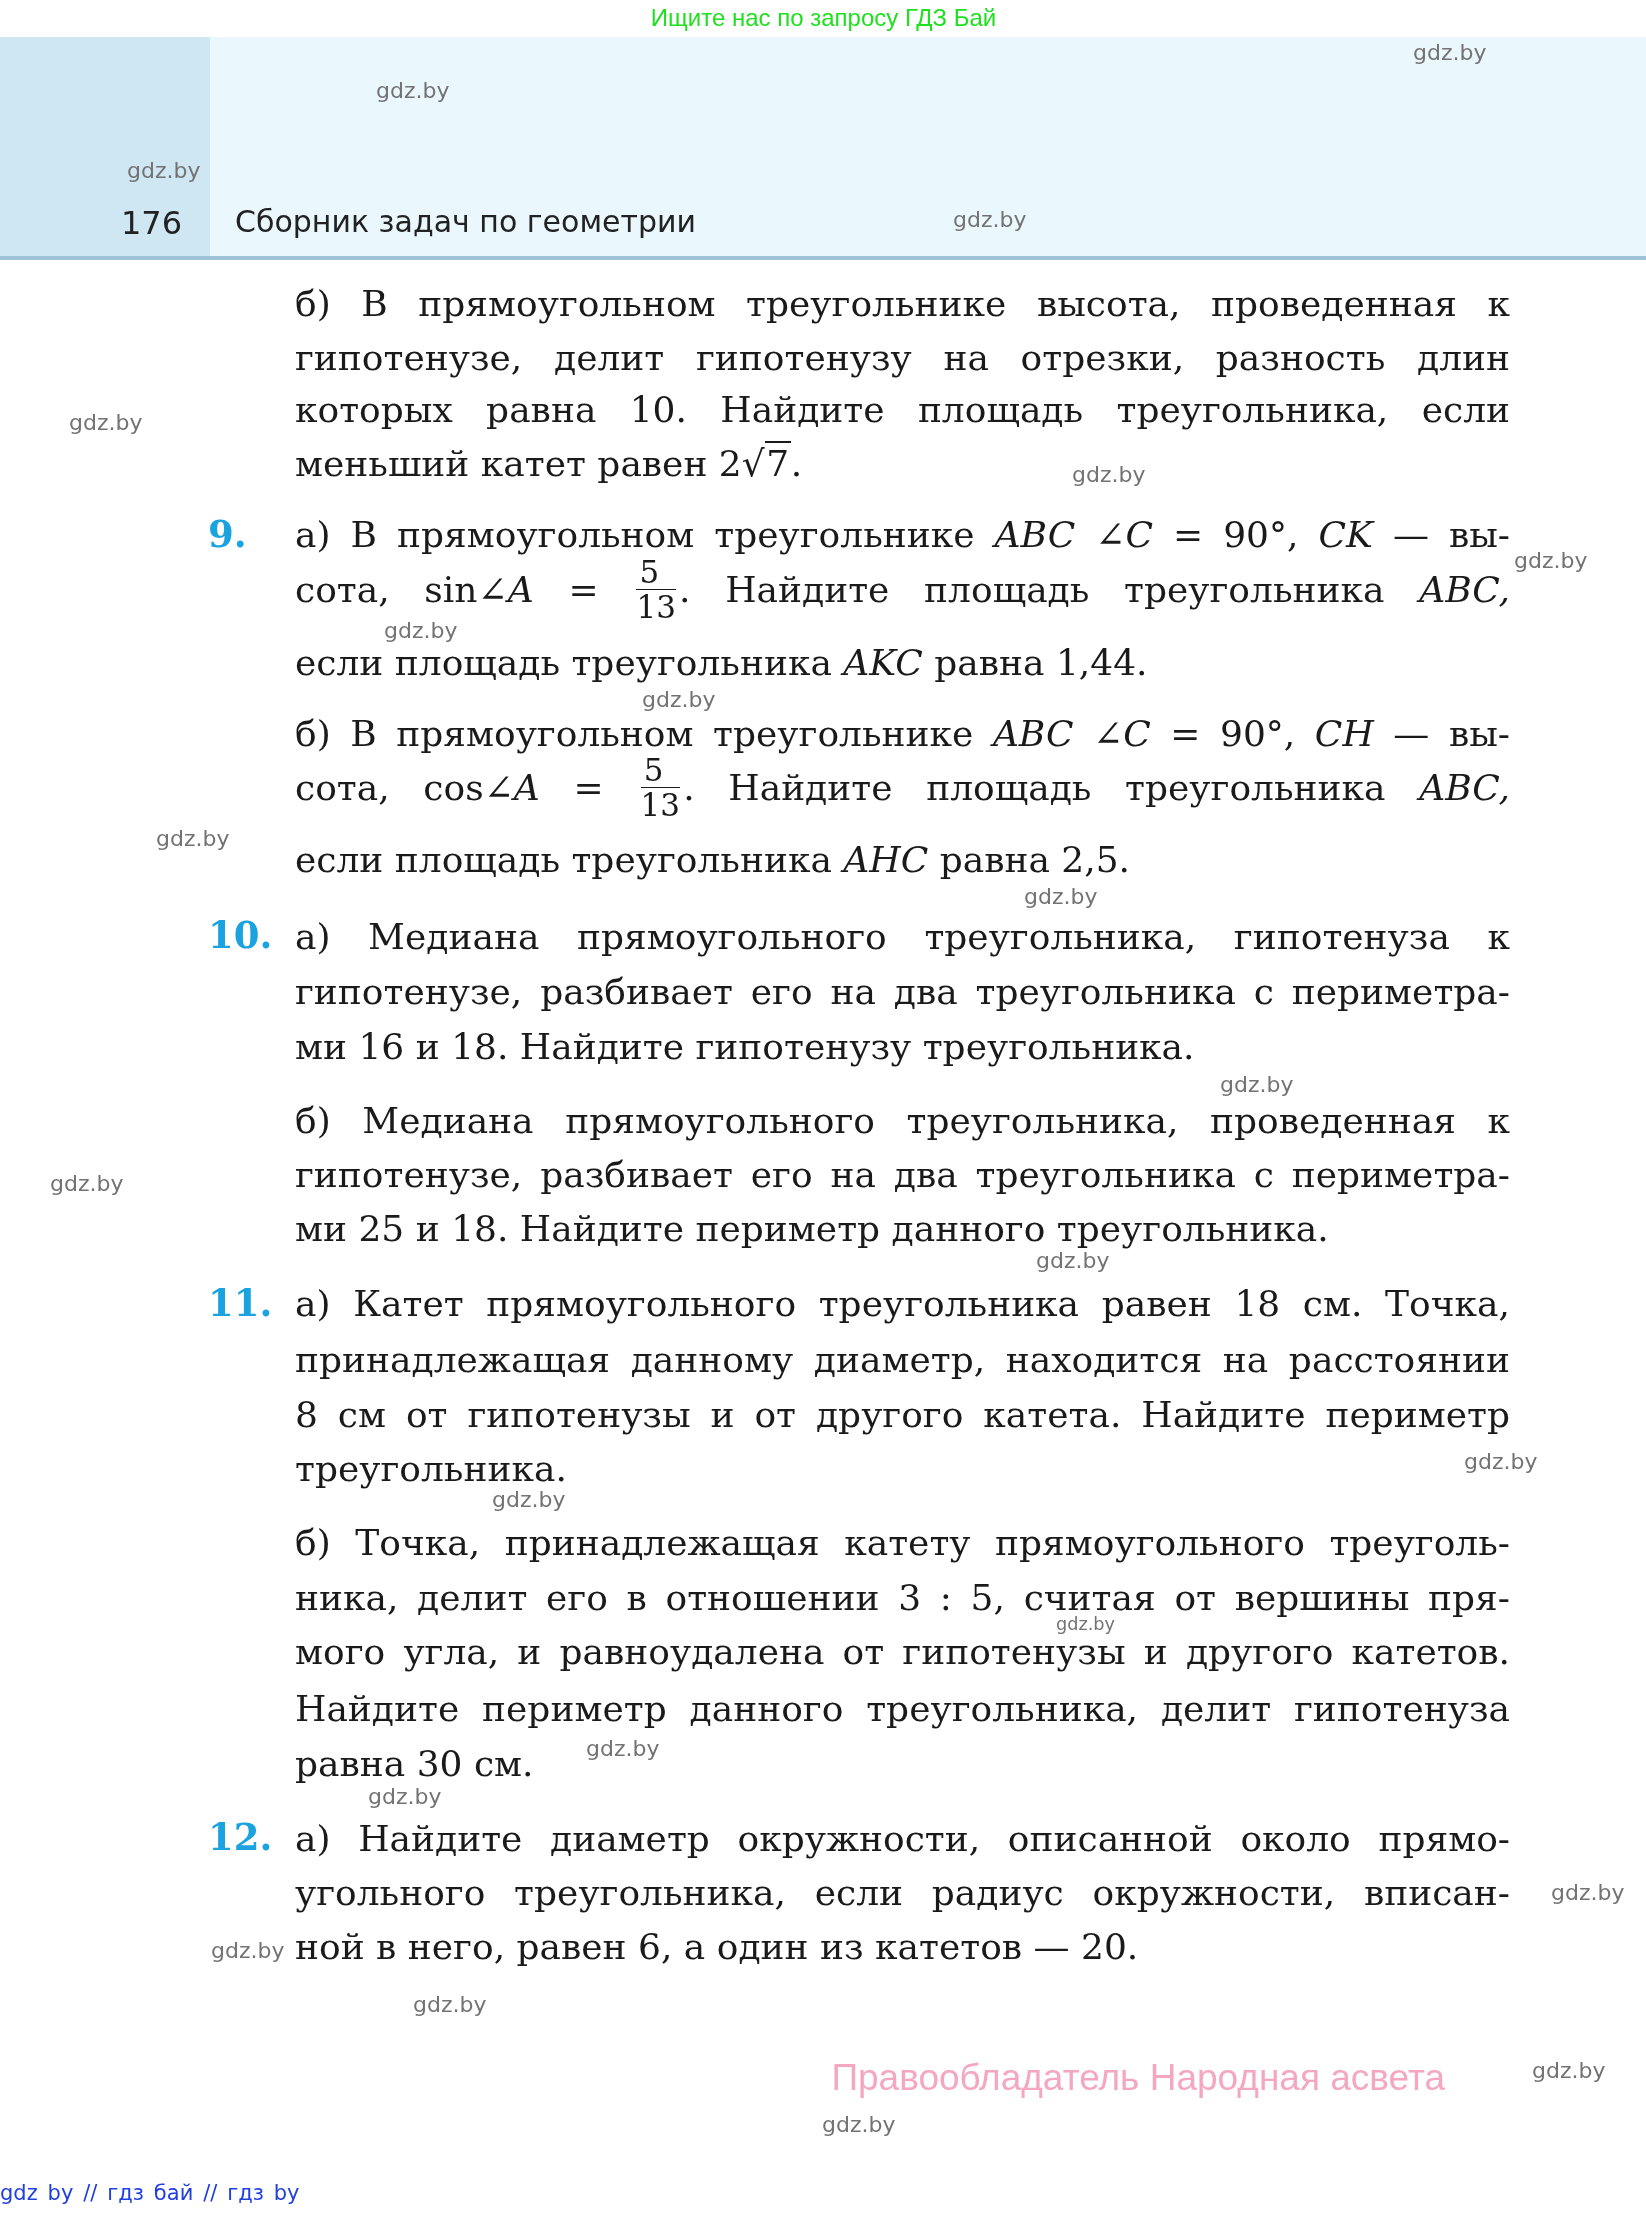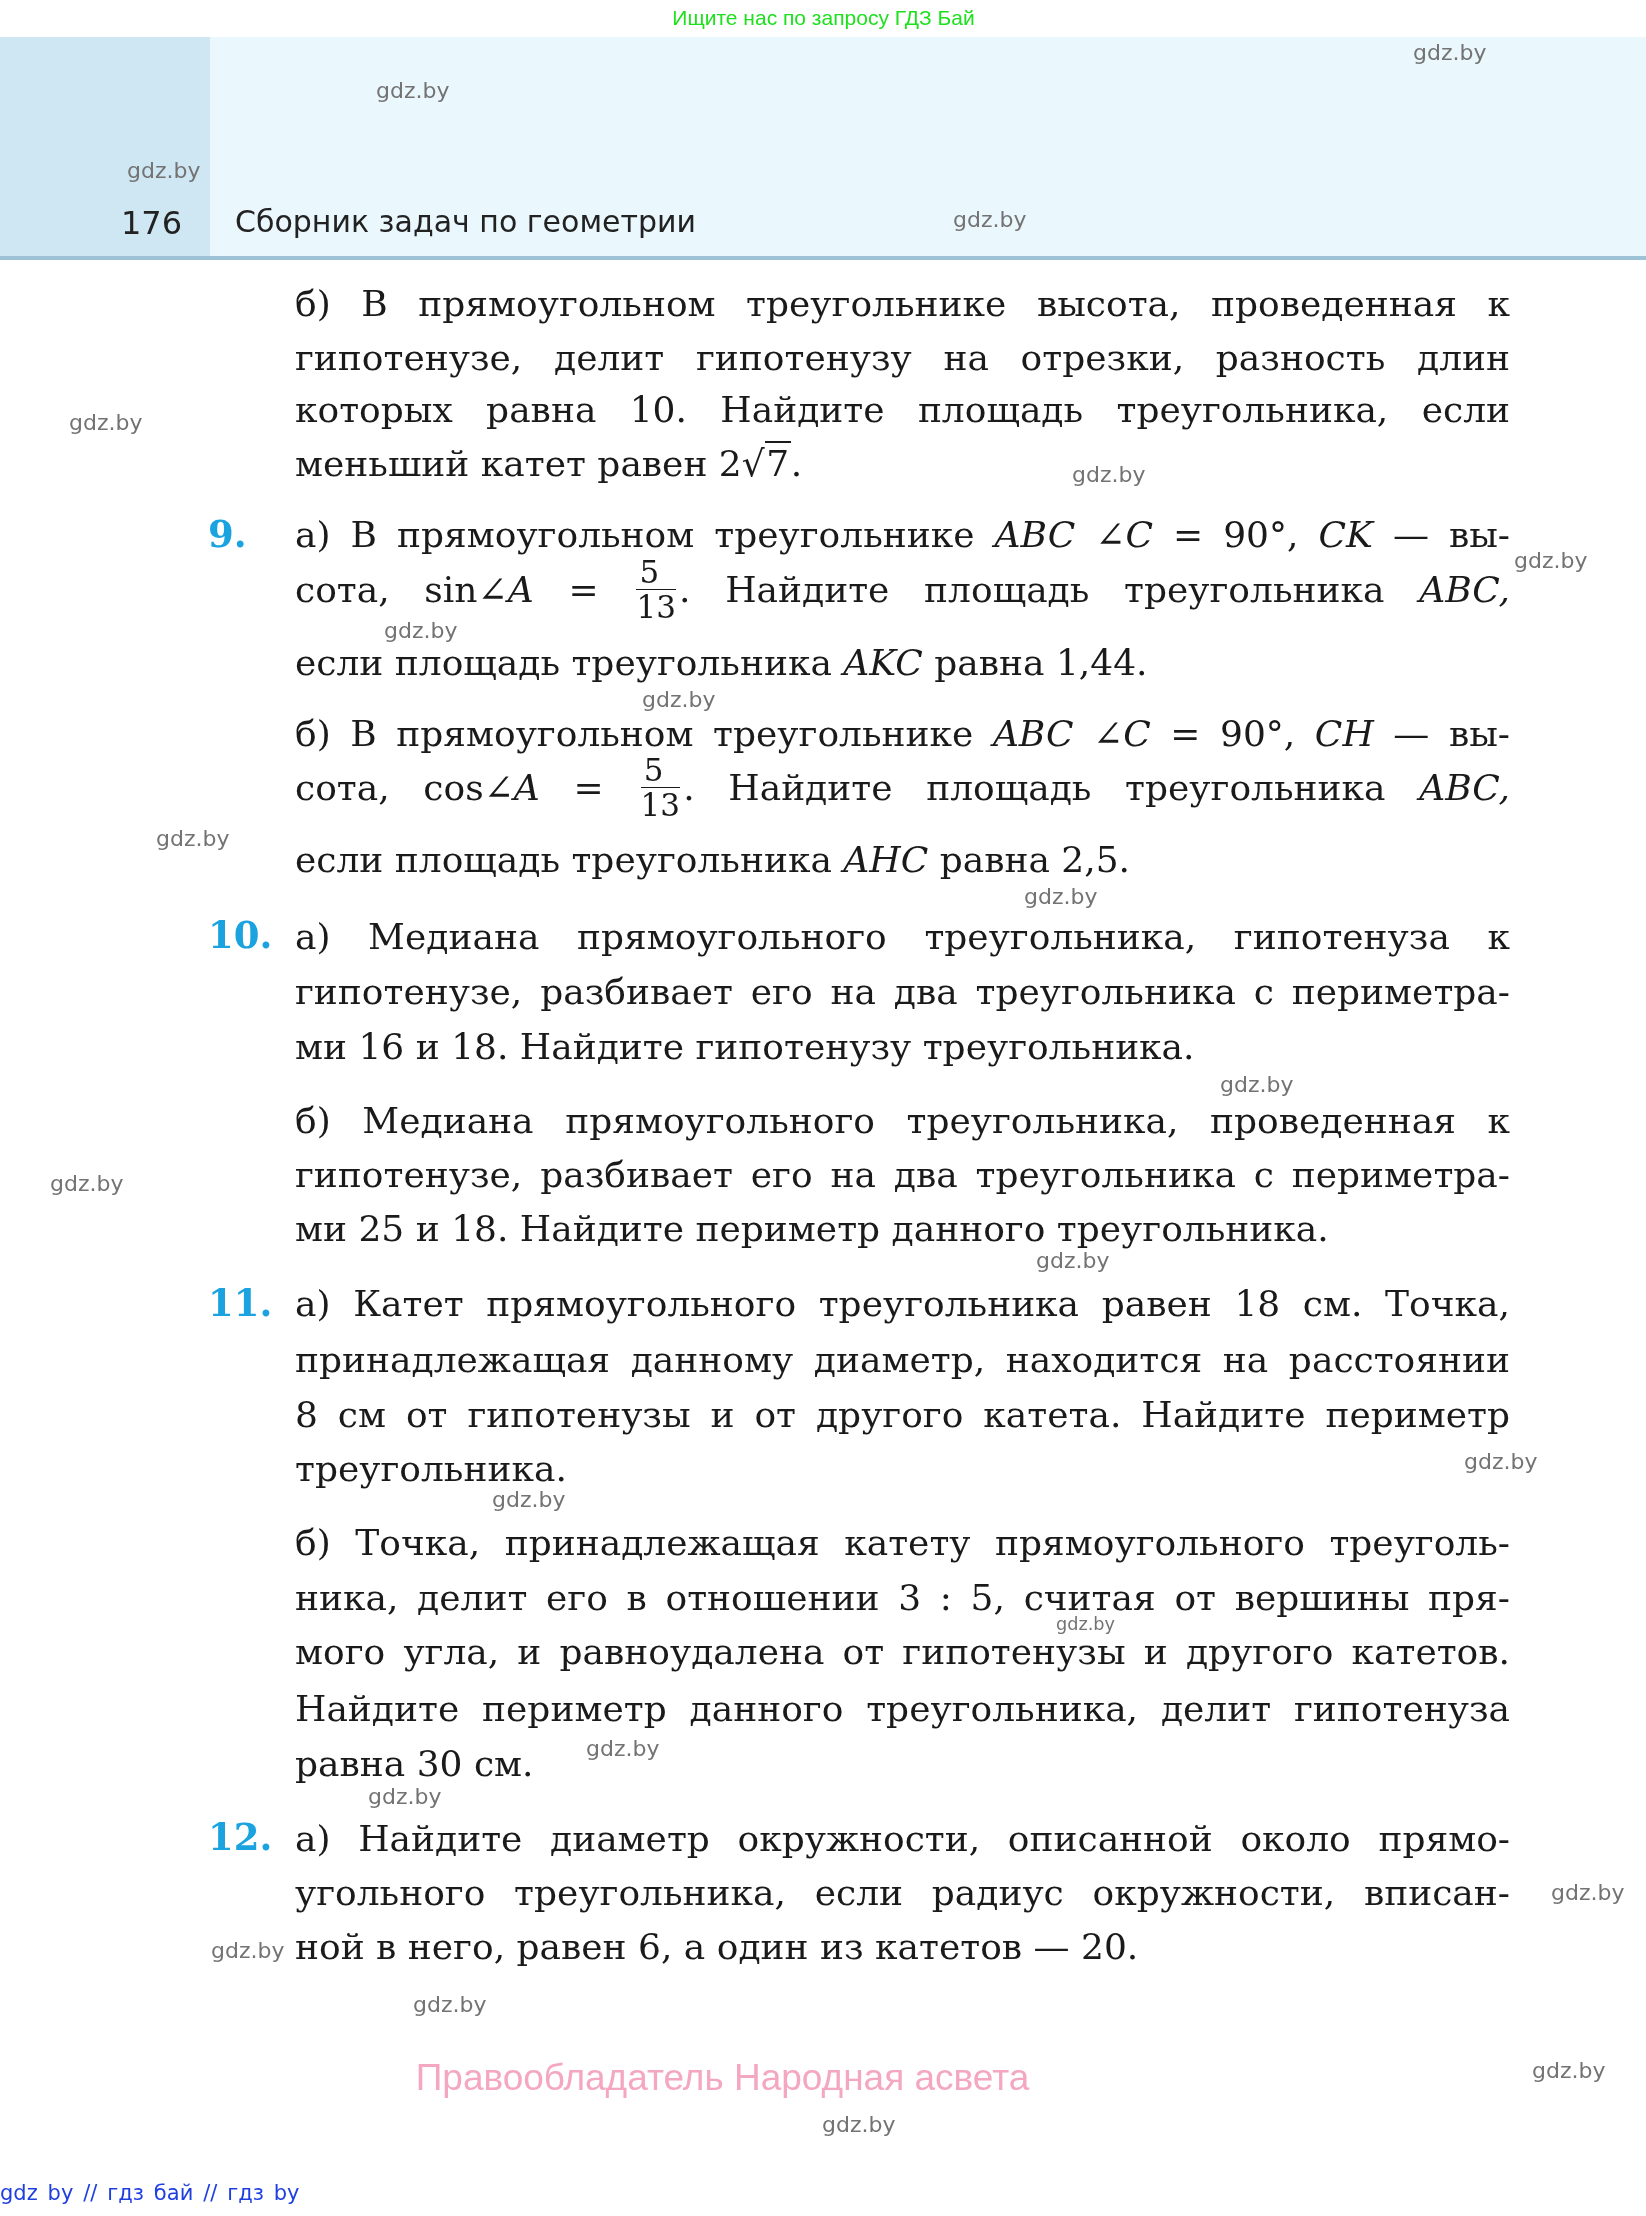--- a/index.html
+++ b/index.html
@@ -6,21 +6,21 @@
   body {
     width: 1647px; height: 2216px; position: relative; overflow: hidden;
     background: #ffffff;
     font-family: "DejaVu Serif", "Liberation Serif", serif;
     color: #1a1a1a;
   }
   .abs { position: absolute; }
   .top-banner {
     left: 0; top: 0; width: 1647px; height: 35px;
     text-align: center; font-family: "Liberation Sans", sans-serif;
-    font-size: 21px; line-height: 35px; color: #1ee01e;
+    font-size: 24px; line-height: 35px; color: #1ee01e;
   }
   .header {
     left: 0; top: 37px; width: 1647px; height: 219px;
     background: #eaf7fd; border-bottom: 4px solid #9fc3d6;
   }
   .header-left {
     left: 0; top: 0; width: 210px; height: 219px; background: #cfe6f3;
   }
   .page-num {
     left: 121px; top: 171px; font-family: "DejaVu Sans", sans-serif;
@@ -46,21 +46,21 @@
   .it { font-style: italic; }
   .frac {
     display: inline-block; vertical-align: middle; text-align: center;
     font-size: 31px; line-height: 1; margin: 0 3.2px; position: relative; top: -3.2px;
   }
   .frac .n { display: block; border-bottom: 1.6px solid #1a1a1a; padding: 0 3.2px 1.6px; }
   .frac .d { display: block; padding-top: 1.6px; }
   .sqrt { display: inline-block; }
   .sqrt .rad { border-top: 2.4px solid #1a1a1a; padding: 0 1.6px; }
   .footer-rights {
-    left: 0; width: 1445px; top: 2057px; text-align: center;
+    left: 0; width: 1445px; top: 2057px; text-align: right;
     font-family: "Liberation Sans", sans-serif; font-size: 37px; color: #f4a7c0;
   }
   .footer-links {
     left: 0; width: 1647px; top: 2181px; 
     font-family: "DejaVu Sans", sans-serif; font-size: 21px; color: #1f3fe0;
     word-spacing: 3.2px;
   }
 </style>
 </head>
 <body>

